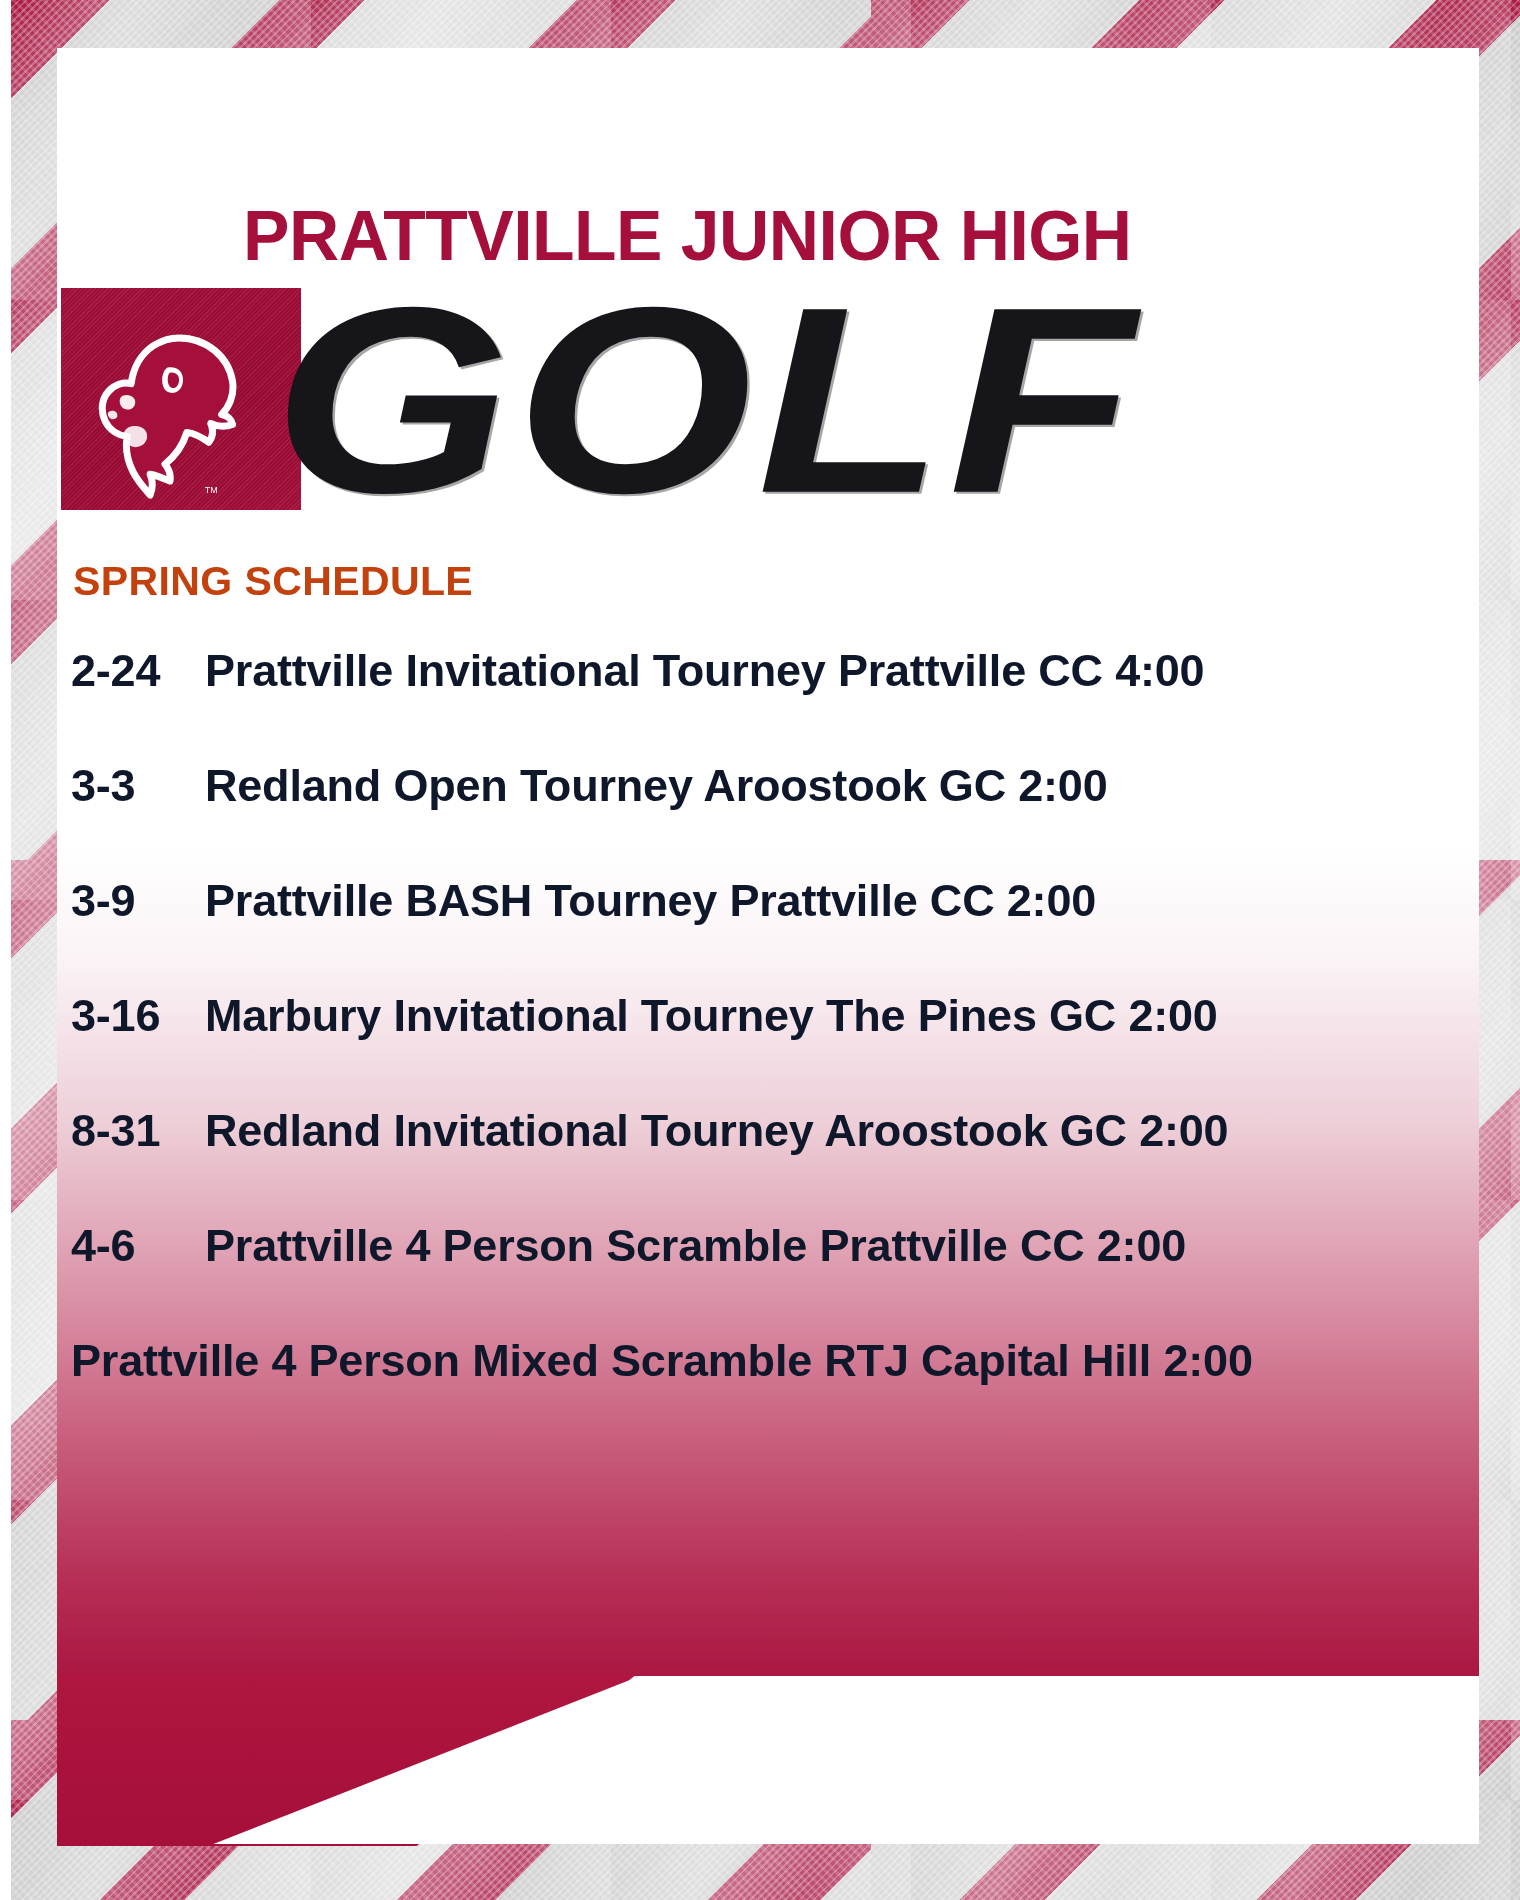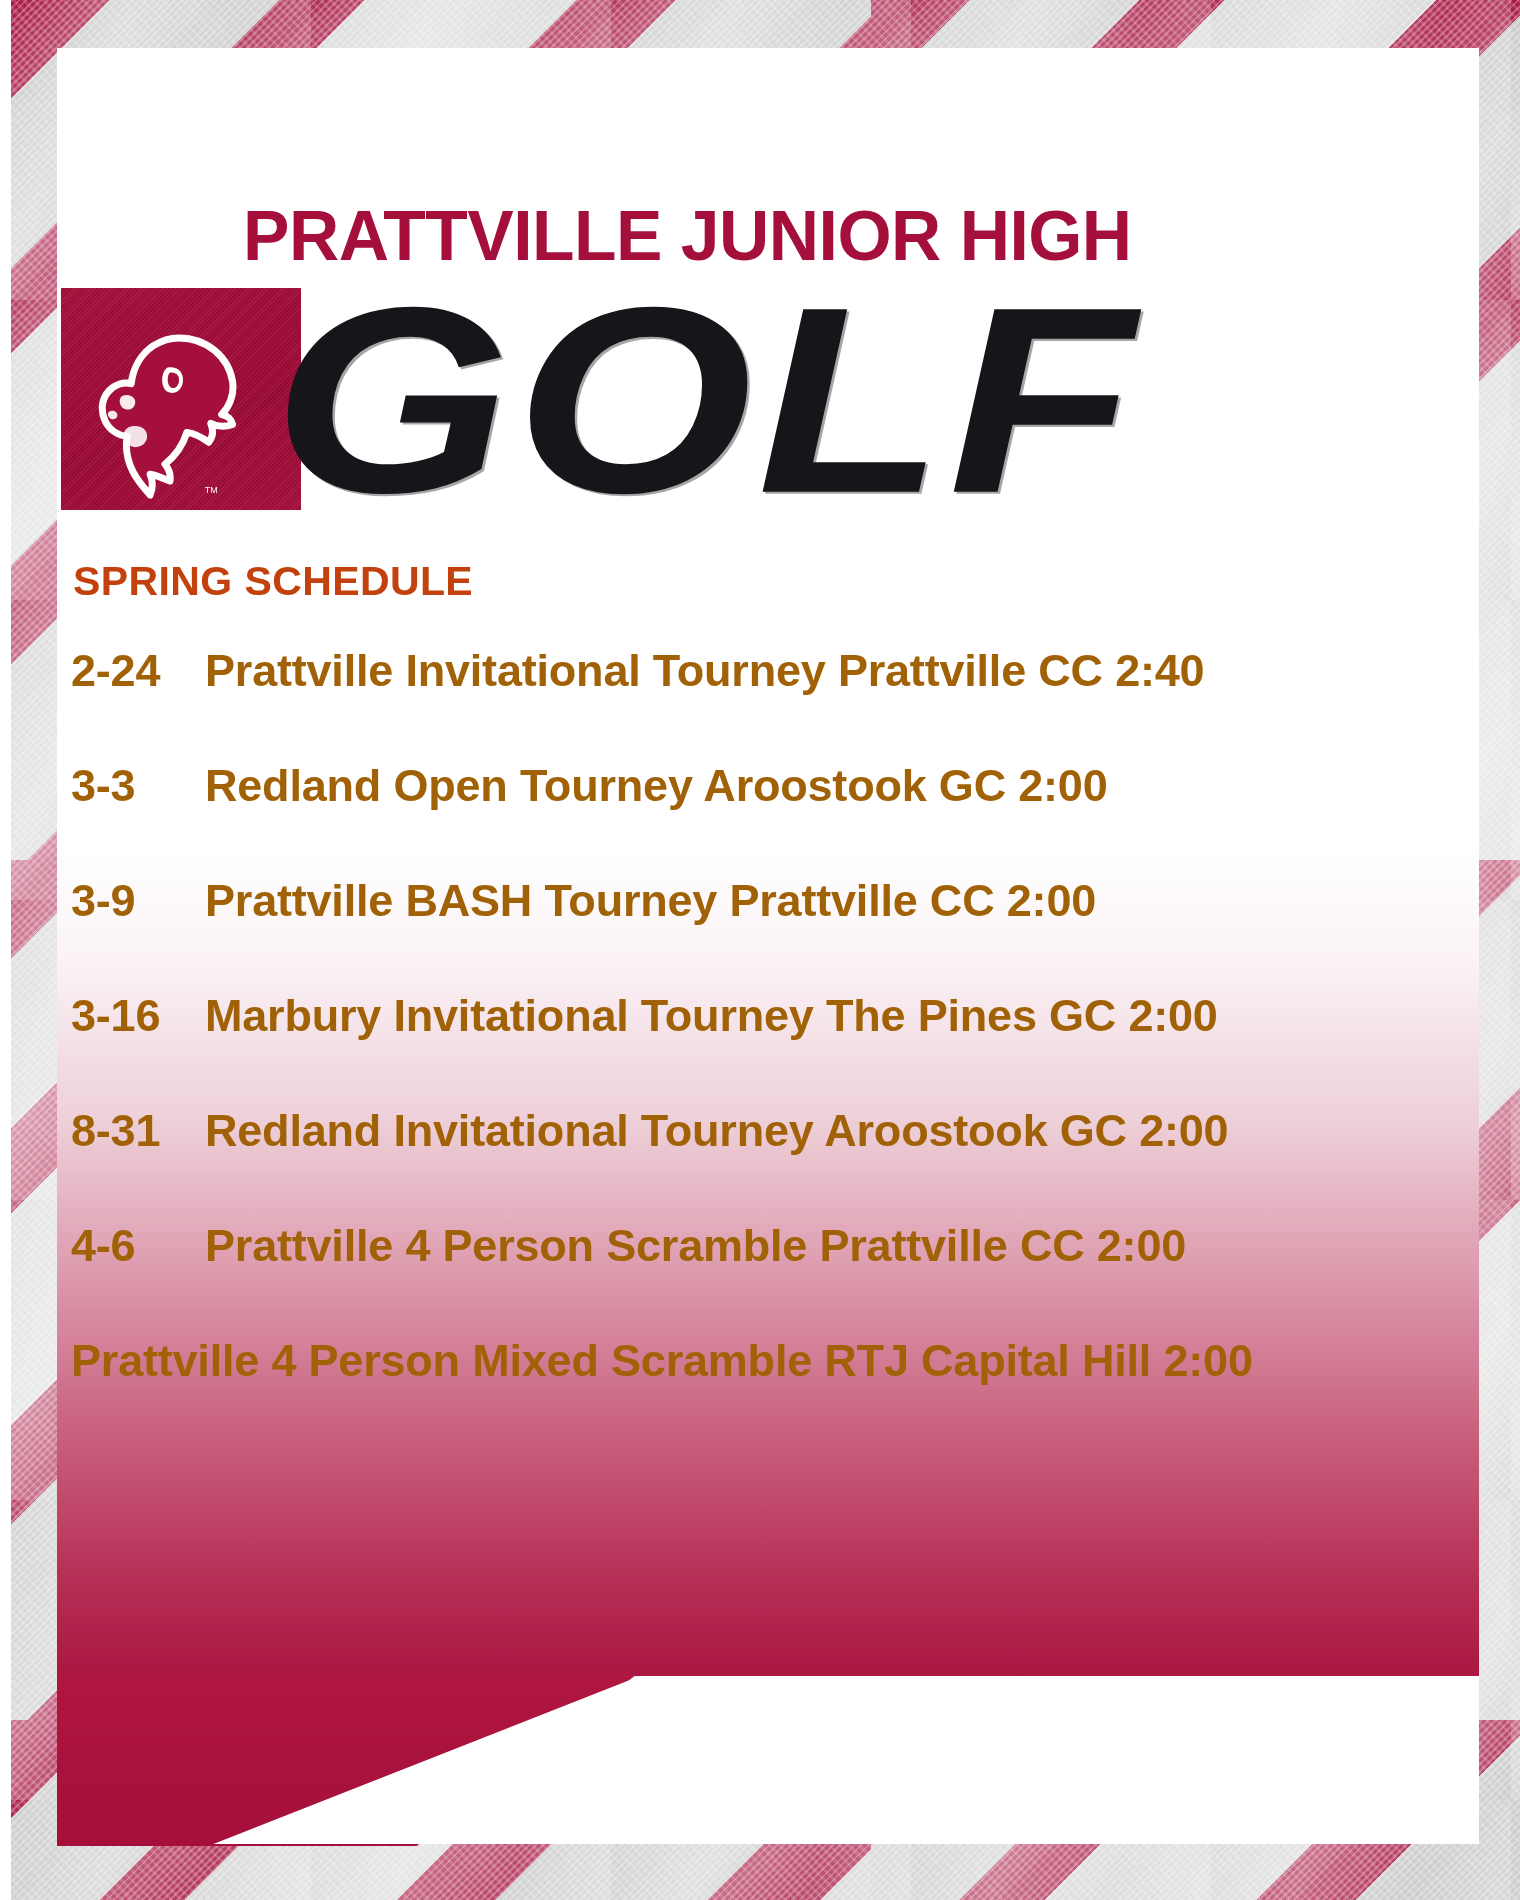--- a/index.html
+++ b/index.html
@@ -152,21 +152,21 @@
     position:absolute;
     left:60px; top:645px;
     width:1400px;
   }
   .sched-row {
     display:flex;
     align-items:baseline;
     height:115px;
     font-size:45px;
     font-weight:700;
-    color:#a16207;
+    color:#0f172a;
     white-space:nowrap;
     letter-spacing:-0.2px;
   }
   .sched-row .date {
     display:inline-block;
     width:134px;
     flex:0 0 134px;
   }
   .sched-row .body { flex:1 1 auto; }
   .sched-row.no-date .body { width:100%; }
@@ -235,21 +235,21 @@
   </div>
 
   <div id="sport-title">GOLF</div>
 
   <div id="schedule-heading">SPRING SCHEDULE</div>
 
   <div id="schedule-list">
 
     <div class="sched-row">
       <span class="date">2-24</span>
-      <span class="body">Prattville Invitational Tourney Prattville CC  2:40</span>
+      <span class="body">Prattville Invitational Tourney Prattville CC  4:00</span>
     </div>
 
     <div class="sched-row">
       <span class="date">3-3</span>
       <span class="body">Redland Open Tourney  Aroostook GC 2:00</span>
     </div>
 
     <div class="sched-row">
       <span class="date">3-9</span>
       <span class="body">Prattville BASH Tourney  Prattville CC 2:00</span>

